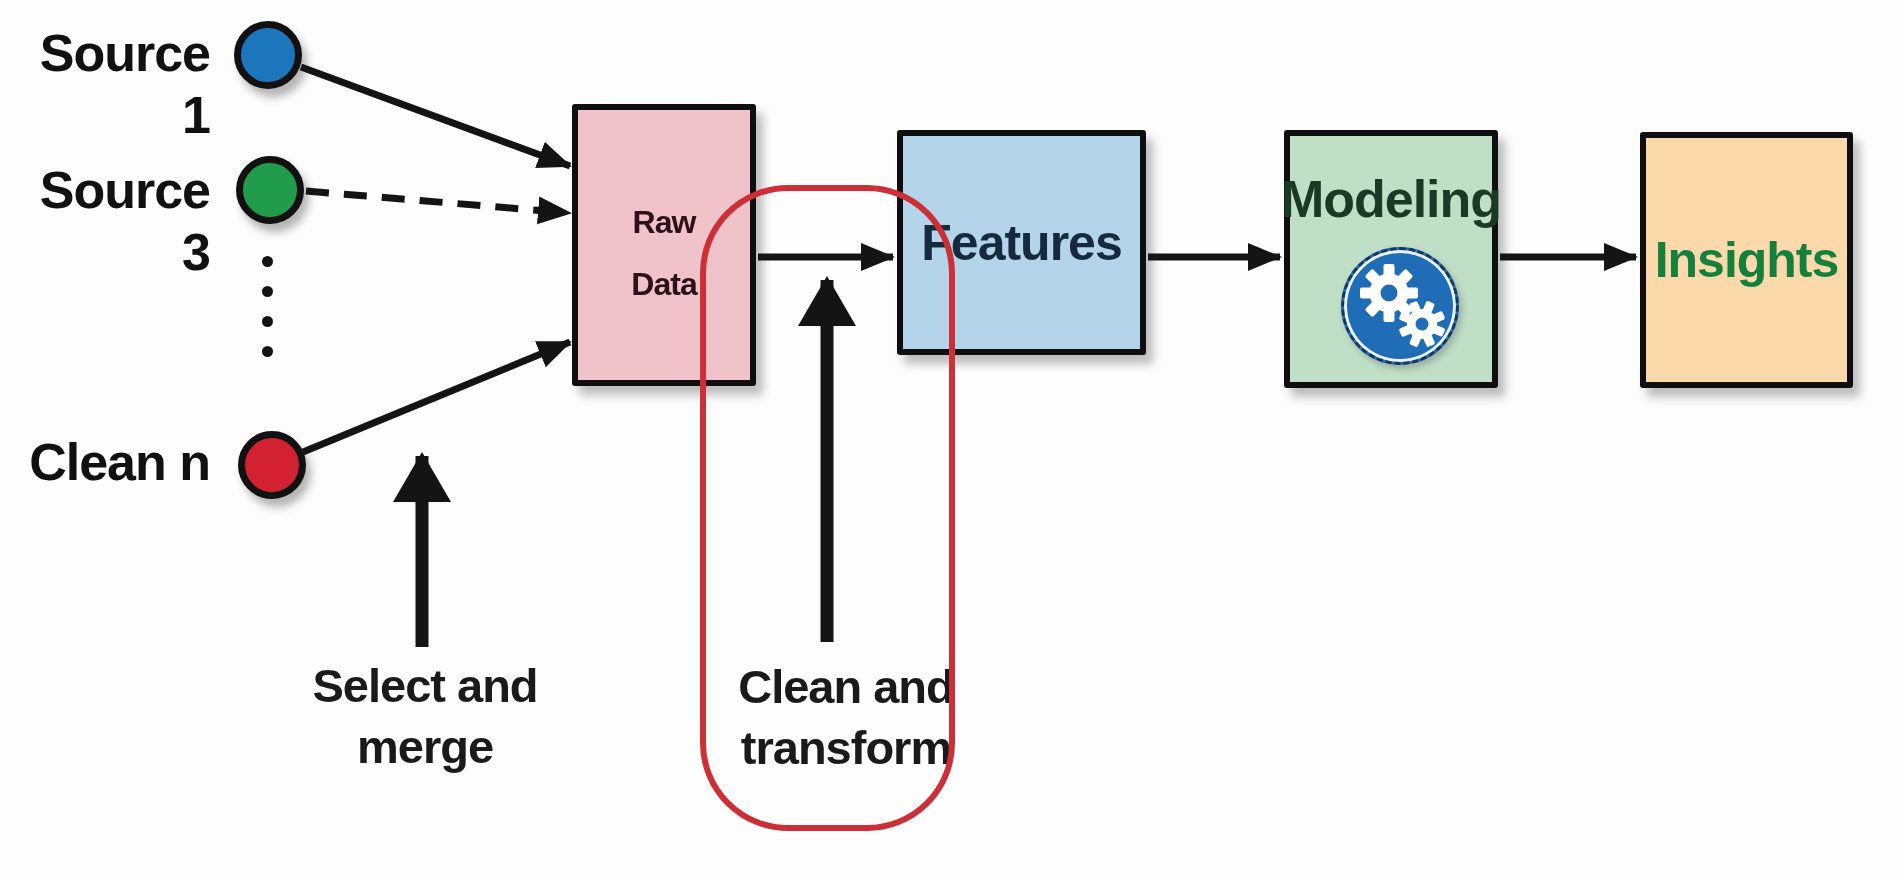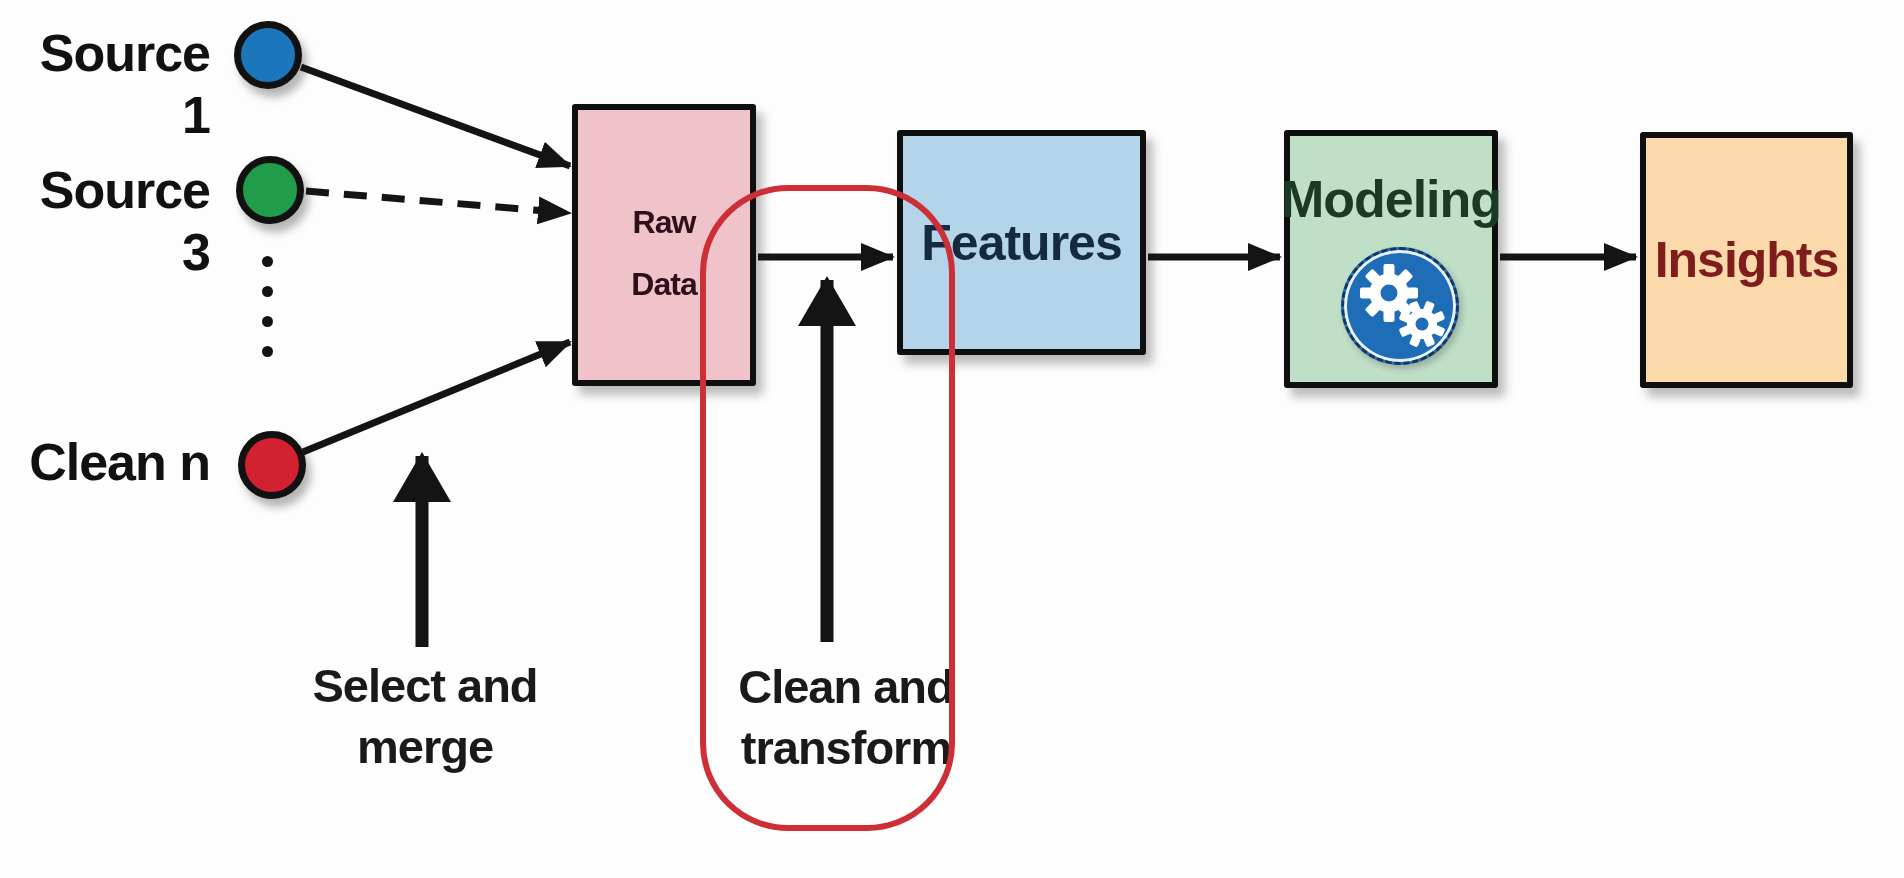--- a/index.html
+++ b/index.html
@@ -153,21 +153,21 @@
           <rect x="-4.5" y="-23.5" width="9" height="11" rx="2" transform="rotate(270)"></rect>
           <rect x="-4.5" y="-23.5" width="9" height="11" rx="2" transform="rotate(315)"></rect>
           <circle r="15"></circle>
           <circle r="6.5" style="fill: rgb(30, 109, 182);"></circle>
         </g>
       </svg>
     </div>
   </div>
 
   <div class="box" id="box-insights" style="background-color: rgb(251, 217, 170);">
-    <span class="lbl" style="color: #7f1d1d;">Insights</span>
+    <span class="lbl" style="color: #15803d;">Insights</span>
   </div>
 
   <div class="outline" style="border-color: rgb(205, 47, 54);"></div>
 
   <div class="annot" id="annot-select">Select and
 merge</div>
   <div class="annot" id="annot-clean">Clean and
 transform</div>
 
 </div>

